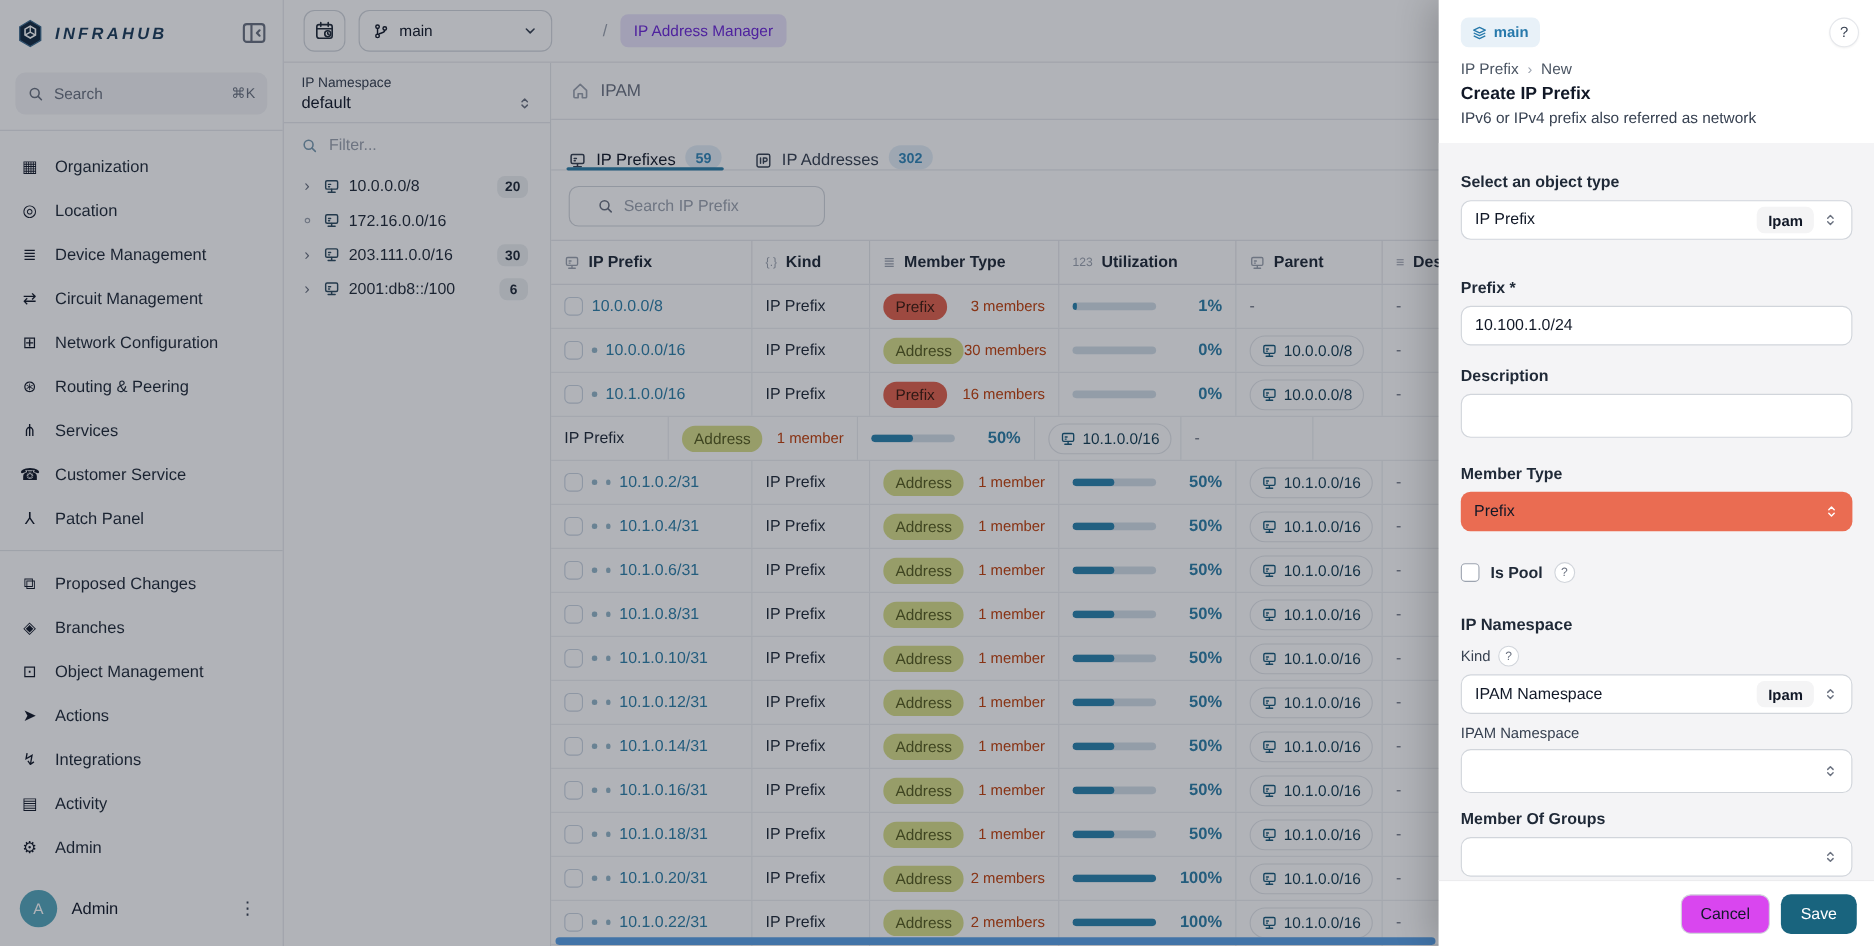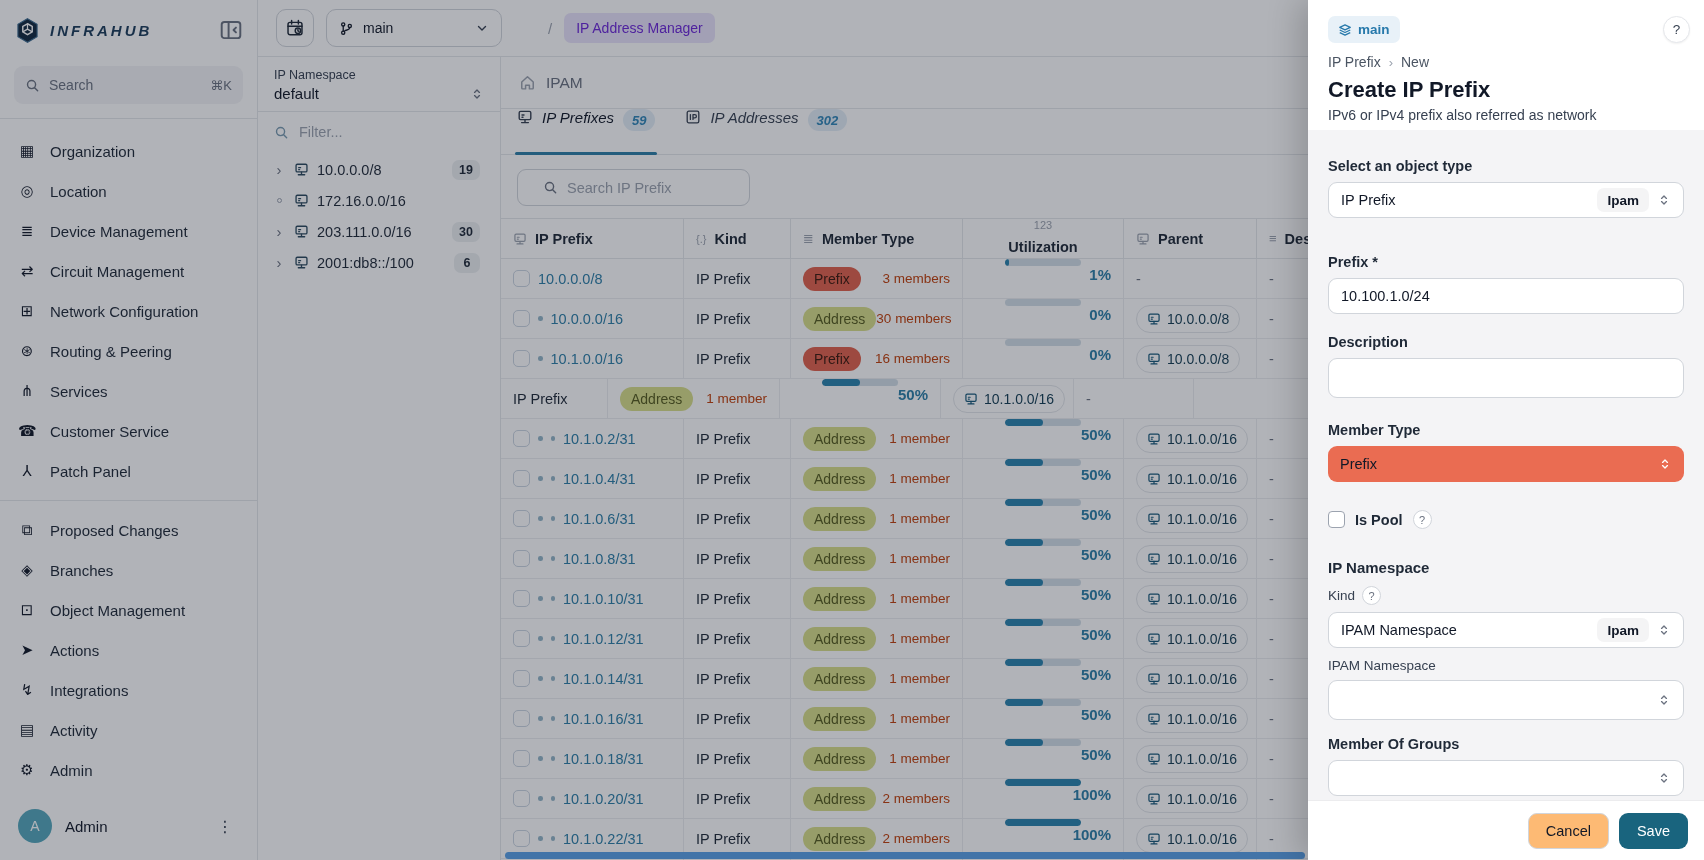--- a/index.html
+++ b/index.html
@@ -60,42 +60,42 @@
   .tree-net { width:15px; height:15px; color:#2c4a5e; }
   .tree-label { font-size:14.5px; color:#1f2937; }
   .tree-count { margin-left:auto; margin-right:6px; min-width:26px; height:20px; padding:0 7px; border-radius:7px; background:#eceff1; color:#1f2937; font-size:12.5px; font-weight:600; display:flex; align-items:center; justify-content:center; }
 
   
   .main { position:absolute; left:501px; top:57px; width:1203px; height:803px; background:#fff; z-index:2; }
   .crumb-row { height:52px; display:flex; align-items:center; gap:10px; padding-left:18px; border-bottom:1px solid #e5e7eb; }
   .crumb-row .ic { width:17px; height:17px; color:#9ca3af; }
   .ipam-crumb { font-size:15.5px; color:#6b7280; }
   .tabs-row { height:46px; display:flex; align-items:stretch; gap:30px; padding-left:16px; border-bottom:1px solid #e5e7eb; }
-  .tab { position:relative; display:flex; align-items:flex-start; gap:9px; font-size:15px; color:#374151; cursor:pointer;font-style:italic; }
+  .tab { position:relative; display:flex; align-items:flex-end; gap:9px; font-size:15px; color:#374151; cursor:pointer; }
   .tab .ic { width:16px; height:16px; color:#374151; }
   .tab.active { color:#111827; }
   .tab.active::after { content:""; position:absolute; left:-2px; right:-2px; bottom:-1px; height:3px; border-radius:2px; background:var(--c-link,#2d7fa8); }
   .tab-badge { height:22px; padding:0 9px; border-radius:11px; background:var(--c-tab-badge-bg,#e3eef7); color:var(--c-tab-badge-text,#3186b8); font-size:13px; font-weight:600; display:flex; align-items:center; }
   .tsearch-row { padding:14px 0 12px 16px; }
   .tsearch { width:233px; height:37px; border:1px solid #d1d5db; border-radius:9px; display:flex; align-items:center; gap:9px; padding:0 25px; background:#fff; }
   .tsearch .ic { width:15px; height:15px; color:#6b7280; }
   .tsearch input { border:none; outline:none; font-size:14.5px; width:170px; font-family:inherit; color:#111827; }
   .tsearch input::placeholder { color:#9ca3af; }
 
   .ttable { border-top:1px solid #e5e7eb; width:877px; }
   .thead { display:flex; height:40px; border-bottom:1px solid #e5e7eb; }
   .th { display:flex; align-items:center; gap:8px; padding:0 12px; font-size:14.5px; font-weight:700; color:#1f2937; border-right:1px solid #e5e7eb; }
   .th .hic { color:#9ca3af; font-size:11px; font-weight:400; letter-spacing:0; }
   .th .hic-svg { width:14px; height:14px; color:#9ca3af; }
   .trow { display:flex; height:40px; border-bottom:1px solid #eceef1; }
   .td { display:flex; align-items:center; padding:0 12px; border-right:1px solid #eceef1; font-size:14.5px; color:#1f2937; }
   .col-prefix { width:183px; gap:8px; }
   .col-kind { width:107px; }
   .col-member { width:172px; }
-  .col-util { width:161px;flex-direction:column; }
+  .col-util { width:161px; }
   .col-parent { width:133px; }
   .col-desc { width:120px; }
   .cbx { width:17px; height:17px; border:1.5px solid #cbd5e1; border-radius:5px; background:#fff; flex:none; cursor:pointer; }
   .dots { display:flex; gap:8px; align-items:center; }
   .dot { width:4.5px; height:4.5px; border-radius:50%; background:#94b6c8; }
   .plink { color:var(--c-link,#2d7fa8); cursor:pointer; text-decoration:none; white-space:nowrap; }
   .mbadge { height:24px; padding:0 11px; border-radius:12px; font-size:14px; display:flex; align-items:center; white-space:nowrap; }
   .mbadge.prefix { background:var(--c-badge-prefix-bg,#e2624c); color:var(--c-badge-prefix-text,#3c180c); }
   .mbadge.address { background:var(--c-badge-address-bg,#d9df8a); color:var(--c-badge-address-text,#565c1e); }
   .mcount { margin-left:auto; color:#c2410c; font-size:13.5px; white-space:nowrap; }
@@ -113,41 +113,41 @@
   .overlay { position:absolute; left:0; top:0; width:1308px; height:860px; background:var(--c-overlay,rgba(17,24,39,0.33)); z-index:20; }
 
   
   .drawer { position:absolute; right:0; top:0; width:396px; height:860px; background:#fff; z-index:30; box-shadow:-10px 0 30px rgba(0,0,0,.18); }
   .dw-header { position:relative; padding:16px 20px 0; height:130px; }
   .dw-branch { display:inline-flex; align-items:center; gap:6px; height:27px; padding:0 10px; border-radius:7px; background:var(--c-branch-bg,#e8f1f8); color:var(--c-branch-blue,#2779ab); font-size:13.5px; font-weight:600; }
   .dw-branch .ic { width:14px; height:14px; }
   .dw-help { position:absolute; top:16px; right:14px; width:27px; height:27px; border:1px solid #e5e7eb; border-radius:50%; background:#fff; box-shadow:0 1px 2px rgba(0,0,0,.06); display:flex; align-items:center; justify-content:center; font-size:13.5px; color:#374151; cursor:pointer; }
   .dw-crumb { margin-top:11px; font-size:14px; color:#4b5563; display:flex; align-items:center; gap:8px; }
   .dw-crumb .sep { color:#9ca3af; font-size:13px; }
-  .dw-title { margin-top:7px; font-size:22px; font-weight:700; color:#111827; }
+  .dw-title { margin-top:7px; font-size:16px; font-weight:700; color:#111827; }
   .dw-sub { margin-top:4px; font-size:14px; color:#374151; }
   .dw-body { position:absolute; top:130px; bottom:60px; left:0; right:0; background:#f4f4f6; padding:28px 20px 0; overflow:hidden; }
   .f-label { font-size:14.5px; font-weight:700; color:#1f2937; margin-bottom:8px; }
   .f-label-sm { font-size:13.5px; color:#374151; margin-bottom:7px; display:flex; align-items:center; gap:7px; }
   .control { height:36px; background:#fff; border:1px solid #d1d5db; border-radius:9px; display:flex; align-items:center; padding:0 12px; font-size:14.5px; color:#111827; cursor:pointer; }
   .control .updown { margin-left:8px; width:14px; height:14px; color:#6b7280; flex:none; }
   .ipam-chip { margin-left:auto; height:24px; padding:0 10px; border-radius:7px; background:#f4f4f5; font-size:13.5px; font-weight:700; color:#111827; display:flex; align-items:center; }
   .control.empty .updown { margin-left:auto; }
   .ctext-input { border:none; outline:none; font-size:14.5px; color:#111827; width:100%; font-family:inherit; }
   .desc-area { width:100%; height:40px; background:#fff; border:1px solid #d1d5db; border-radius:9px; resize:none; outline:none; font-family:inherit; font-size:14.5px; padding:8px 12px; }
   .member-select { background:var(--c-member-orange,#ea6c52); border:none; color:#111827; }
   .member-select .updown { color:#fff; }
   .ispool-row { display:flex; align-items:center; gap:10px; }
   .dcbx { width:17px; height:17px; border:1.5px solid #9ca3af; border-radius:4px; background:#fff; cursor:pointer; }
   .ispool-label { font-size:14.5px; font-weight:700; color:#1f2937; }
   .mini-help { width:19px; height:19px; border:1px solid #d1d5db; border-radius:50%; background:#fff; display:flex; align-items:center; justify-content:center; font-size:11px; color:#6b7280; cursor:pointer; }
   .section-h { font-size:15px; font-weight:700; color:#1f2937; }
   .tall { height:40px; }
   .dw-footer { position:absolute; bottom:0; left:0; right:0; height:60px; background:#fff; border-top:1px solid #ececee; display:flex; align-items:center; justify-content:flex-end; gap:10px; padding:0 16px; }
-  .btn-cancel { height:36px; padding:0 17px; border:1px solid #d1d5db; border-radius:9px; background:#fdba74; font-size:14.5px; color:#111827; font-family:inherit; cursor:pointer; }
+  .btn-cancel { height:36px; padding:0 17px; border:1px solid #d1d5db; border-radius:9px; background:#d946ef; font-size:14.5px; color:#111827; font-family:inherit; cursor:pointer; }
   .btn-save { height:36px; padding:0 18px; border:none; border-radius:9px; background:var(--c-save,#19647e); font-size:14.5px; color:#fff; font-family:inherit; cursor:pointer; }
 
   .mt36{margin-top:36px;} .mt20{margin-top:20px;} .mt28{margin-top:28px;} .mt30{margin-top:30px;} .mt10{margin-top:10px;} .mt16{margin-top:16px;}
 </style>
 </head>
 <body>
 
 <div class="screen">
 
   <aside class="sidebar">
@@ -311,21 +311,21 @@
     <div class="tree-list" id="tree-list">
         <div class="tree-item">
     <span class="tree-chev">›</span>
     <span class="ic tree-net">
             <svg viewBox="0 0 16 16" fill="none" stroke="currentColor" stroke-width="1.4" stroke-linecap="round" stroke-linejoin="round">
               <rect x="2.2" y="2.4" width="11.6" height="8.2" rx="1.4"></rect>
               <path d="M8 10.8v2.6M4.6 13.6h6.8M5 6h2M5 8.2h1"></path>
             </svg>
           </span>
     <span class="tree-label">10.0.0.0/8</span>
-    <span class="tree-count">19</span>
+    <span class="tree-count">20</span>
   </div>
         <div class="tree-item">
     <span class="tree-chev">
             <span class="leaf-dot"></span>
           </span>
     <span class="ic tree-net">
             <svg viewBox="0 0 16 16" fill="none" stroke="currentColor" stroke-width="1.4" stroke-linecap="round" stroke-linejoin="round">
               <rect x="2.2" y="2.4" width="11.6" height="8.2" rx="1.4"></rect>
               <path d="M8 10.8v2.6M4.6 13.6h6.8M5 6h2M5 8.2h1"></path>
             </svg>

